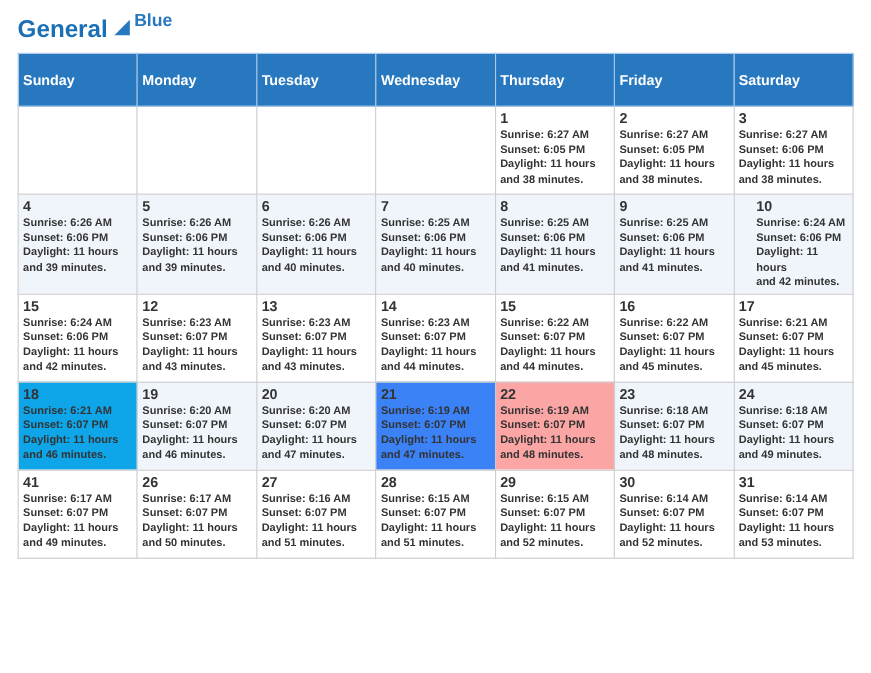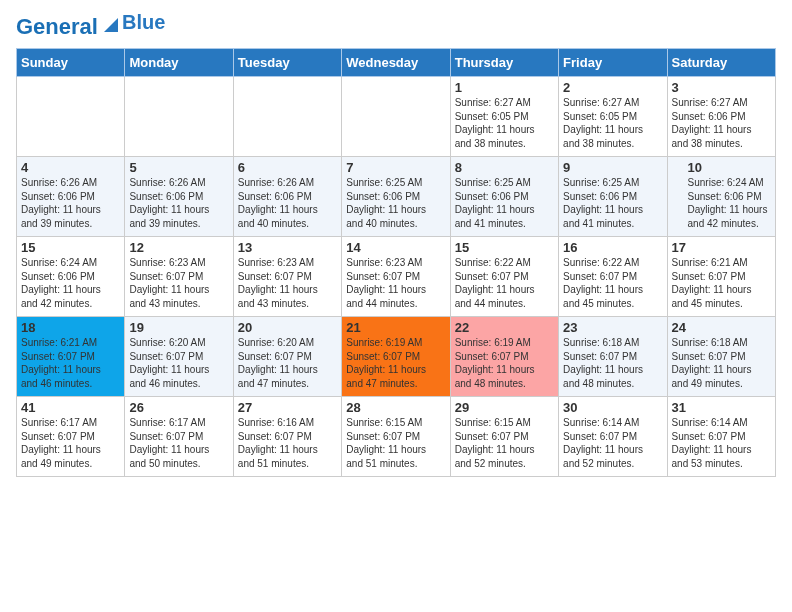--- a/index.html
+++ b/index.html
@@ -44,21 +44,21 @@
     .calendar {
       width: 100%;
       border-collapse: collapse;
       table-layout: fixed;
     }
     .calendar th {
       background: #2878c0;
       color: #fff;
       font-size: 13px;
       font-weight: bold;
-      padding: 6px 4px;
+      padding: 16px 4px;
       text-align: left;
       border: 1px solid #aac8e8;
     }
     .calendar td {
       border: 1px solid #ccc;
       vertical-align: top;
       padding: 3px 4px;
       font-size: 10.5px;
       color: #333;
       background: #fff;
@@ -71,40 +71,41 @@
       font-size: 13px;
       font-weight: bold;
       color: #333;
       display: block;
       margin-bottom: 1px;
     }
     .cell-info {
       font-size: 10px;
       color: #333;
       line-height: 1.35;
+      font-weight: bold;
     }
     .empty-cell {
       background: #fff !important;
     }
   </style>
 </head>
 <body>
 
 <div class="header">
   <div class="logo">
     <div style="display:flex; align-items:center;">
       <span class="logo-text">
         <span class="blue">General</span>
       </span>
 
       <svg width="22" height="22" viewBox="0 0 22 22" style="margin-left:2px; margin-top:-4px;">
         <polygon points="4,18 18,4 18,18" fill="#2878c0"></polygon>
       </svg>
     </div>
-    <span class="logo-text" style="color:#2878c0; font-size:20px; margin-top:-4px;">Blue</span>
+    <span class="logo-text" style="color:#2878c0; font-size:16px; margin-top:-4px;">Blue</span>
   </div>
   <div class="title-block">
     <h1></h1>
     <h2></h2>
   </div>
 </div>
 
 <table class="calendar">
   <thead>
     <tr>
@@ -202,21 +203,21 @@
           <div class="cell-info">Sunrise: 6:21 AM<br>Sunset: 6:07 PM<br>Daylight: 11 hours<br>and 46 minutes.</div>
         </td>
         <td style="background: rgb(240, 245, 251);">
           <span class="day-number">19</span>
           <div class="cell-info">Sunrise: 6:20 AM<br>Sunset: 6:07 PM<br>Daylight: 11 hours<br>and 46 minutes.</div>
         </td>
         <td style="background: rgb(240, 245, 251);">
           <span class="day-number">20</span>
           <div class="cell-info">Sunrise: 6:20 AM<br>Sunset: 6:07 PM<br>Daylight: 11 hours<br>and 47 minutes.</div>
         </td>
-        <td style="background: #f97316;">
+        <td style="background: #3b82f6;">
           <span class="day-number">21</span>
           <div class="cell-info">Sunrise: 6:19 AM<br>Sunset: 6:07 PM<br>Daylight: 11 hours<br>and 47 minutes.</div>
         </td>
         <td style="background: #fca5a5;">
           <span class="day-number">22</span>
           <div class="cell-info">Sunrise: 6:19 AM<br>Sunset: 6:07 PM<br>Daylight: 11 hours<br>and 48 minutes.</div>
         </td>
         <td style="background: rgb(240, 245, 251);">
           <span class="day-number">23</span>
           <div class="cell-info">Sunrise: 6:18 AM<br>Sunset: 6:07 PM<br>Daylight: 11 hours<br>and 48 minutes.</div>

